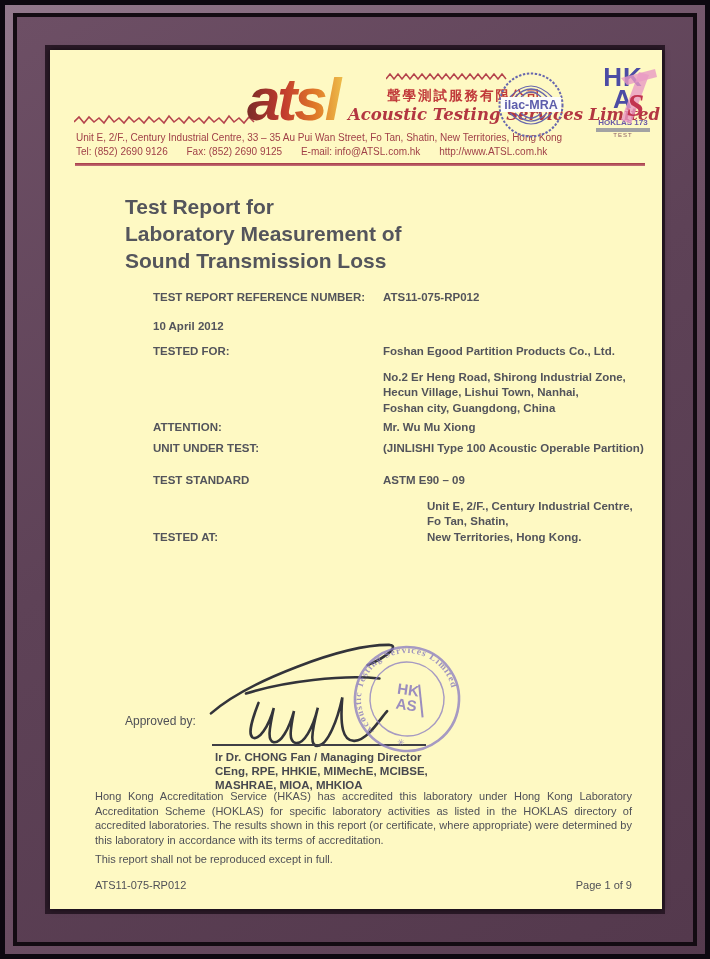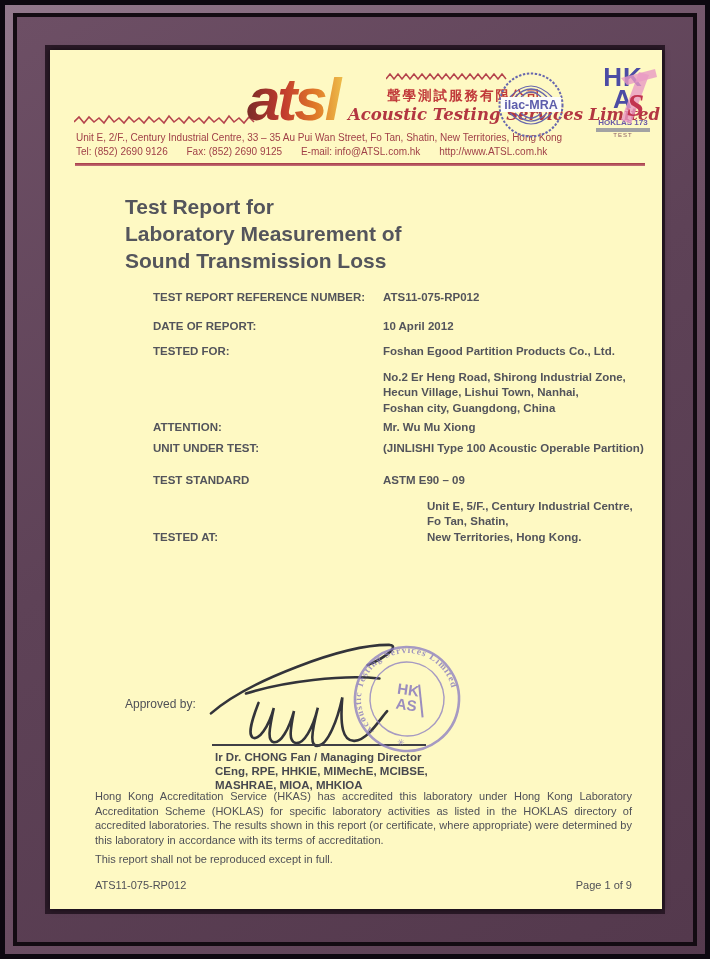--- a/index.html
+++ b/index.html
@@ -65,21 +65,21 @@
   .field-label{width:230px;flex:none;}
   .field-value{width:265px;flex:none;text-align:justify;}
   .field-row.r1{margin-top:13px;}
   .field-row.r2{margin-top:10px;}
   .field-row.r3{margin-top:10px;}
   .field-row.r4{margin-top:4px;}
   .field-row.r5{margin-top:5px;}
   .field-row.r6{margin-top:17px;}
   .field-row.r7{margin-top:10px;gap:44px;}
   
-  .approved-label{position:absolute;left:75px;top:647px;font-size:12px;color:#4f5057;}
+  .approved-label{position:absolute;left:75px;top:664px;font-size:12px;color:#4f5057;}
   .signature{position:absolute;left:138px;top:586px;}
   .sig-line{position:absolute;left:162px;top:694px;width:214px;height:2px;background:#3f3f45;}
   .stamp{position:absolute;left:301px;top:593px;transform:rotate(8deg);opacity:.92;}
   .approver{
     position:absolute;left:165px;top:700px;
     font-size:11.5px;font-weight:bold;color:#48494f;line-height:14px;
   }
   
   .accred{
     position:absolute;left:45px;top:739px;width:537px;
@@ -167,21 +167,20 @@
   </div>
 
   <div class="fields">
     <div class="field-row r0">
       <div class="field-label">TEST REPORT REFERENCE NUMBER:</div>
       <div class="field-value">
           <div>ATS11-075-RP012</div>
         </div>
     </div>
     <div class="field-row r1">
-      <div class="field-label">DATE OF REPORT:</div>
       <div class="field-value">
           <div>10 April 2012</div>
         </div>
     </div>
     <div class="field-row r2">
       <div class="field-label">TESTED FOR:</div>
       <div class="field-value">
           <div>Foshan Egood Partition Products Co., Ltd.</div>
         </div>
     </div>
@@ -207,21 +206,21 @@
     </div>
     <div class="field-row r6">
       <div class="field-label">TEST STANDARD</div>
       <div class="field-value">
           <div>ASTM E90 – 09</div>
         </div>
     </div>
     <div class="field-row r7">
       <div class="field-label">TESTED AT:</div>
       <div class="field-value">
-          <div>Unit E, 5/F., Century Industrial Centre,</div>
+          <div>Unit E, 2/F., Century Industrial Centre,</div>
           <div>Fo Tan, Shatin,</div>
           <div>New Territories, Hong Kong.</div>
         </div>
     </div>
   </div>
 
   <div class="approved-label">Approved by:</div>
 
   <svg class="signature" width="250" height="112" viewBox="0 0 250 112">
     <g fill="none" stroke="#33343a" stroke-width="2.6" stroke-linecap="round" transform="rotate(-3 125 56)">

